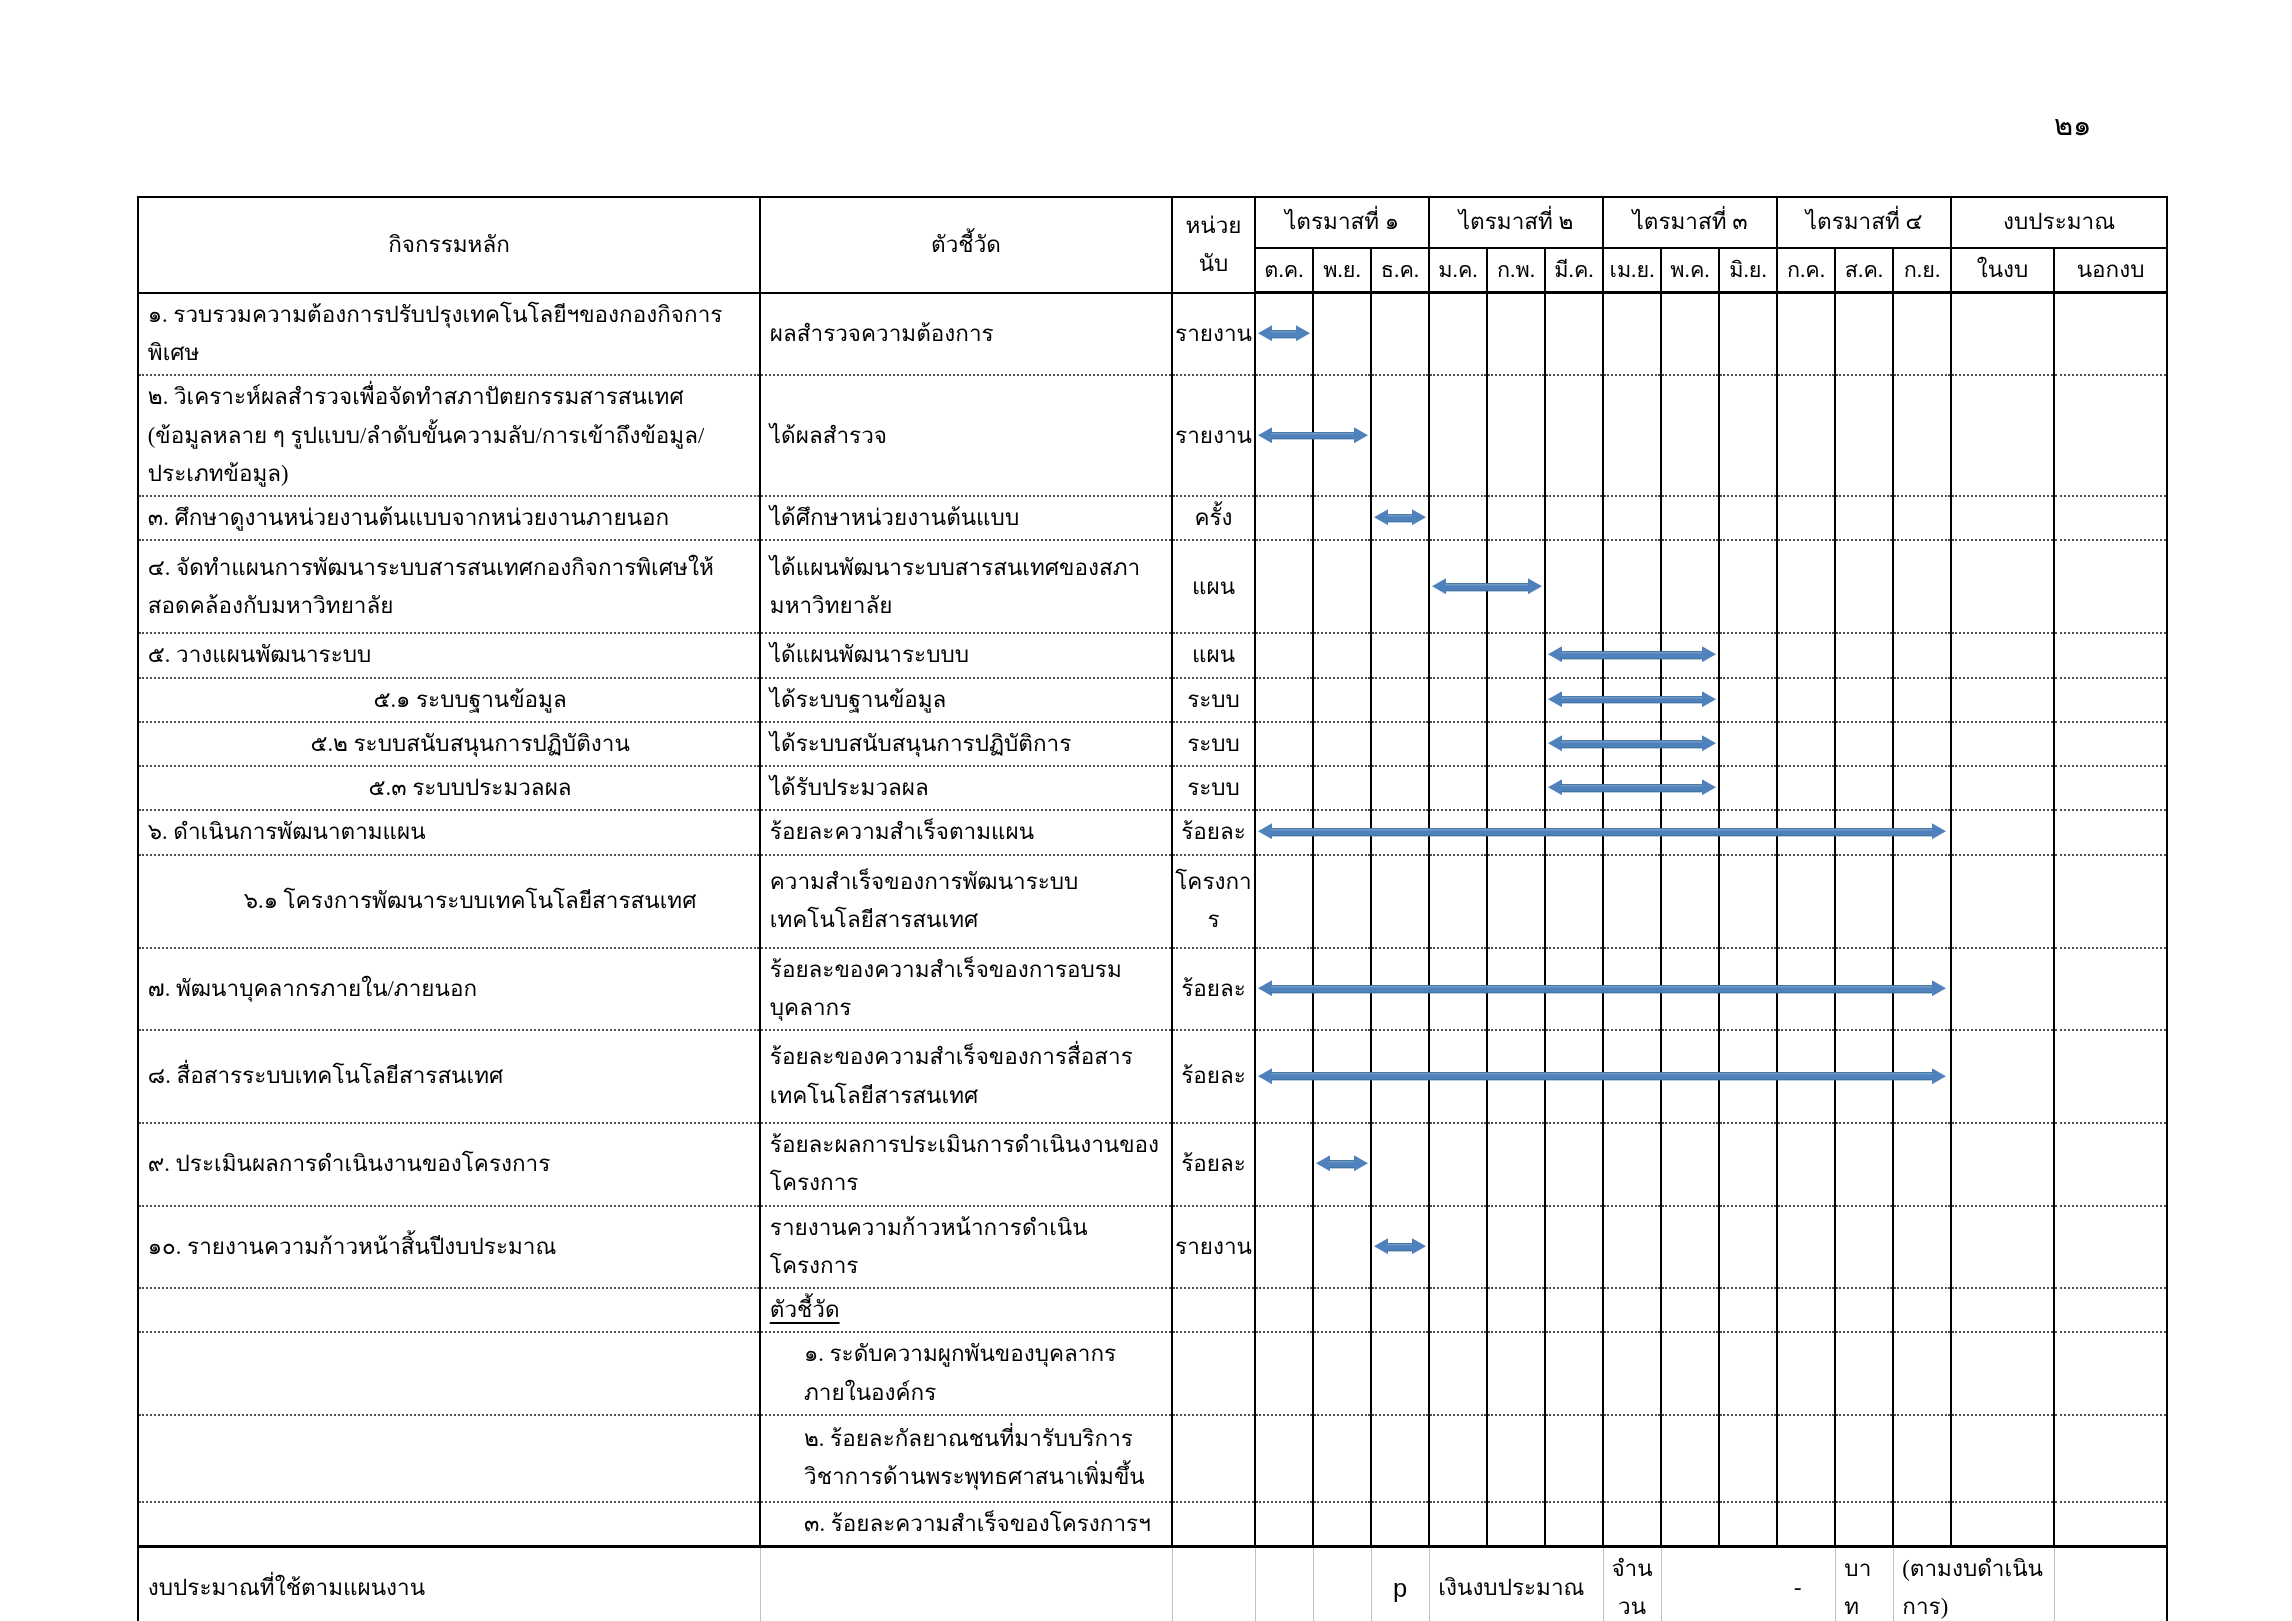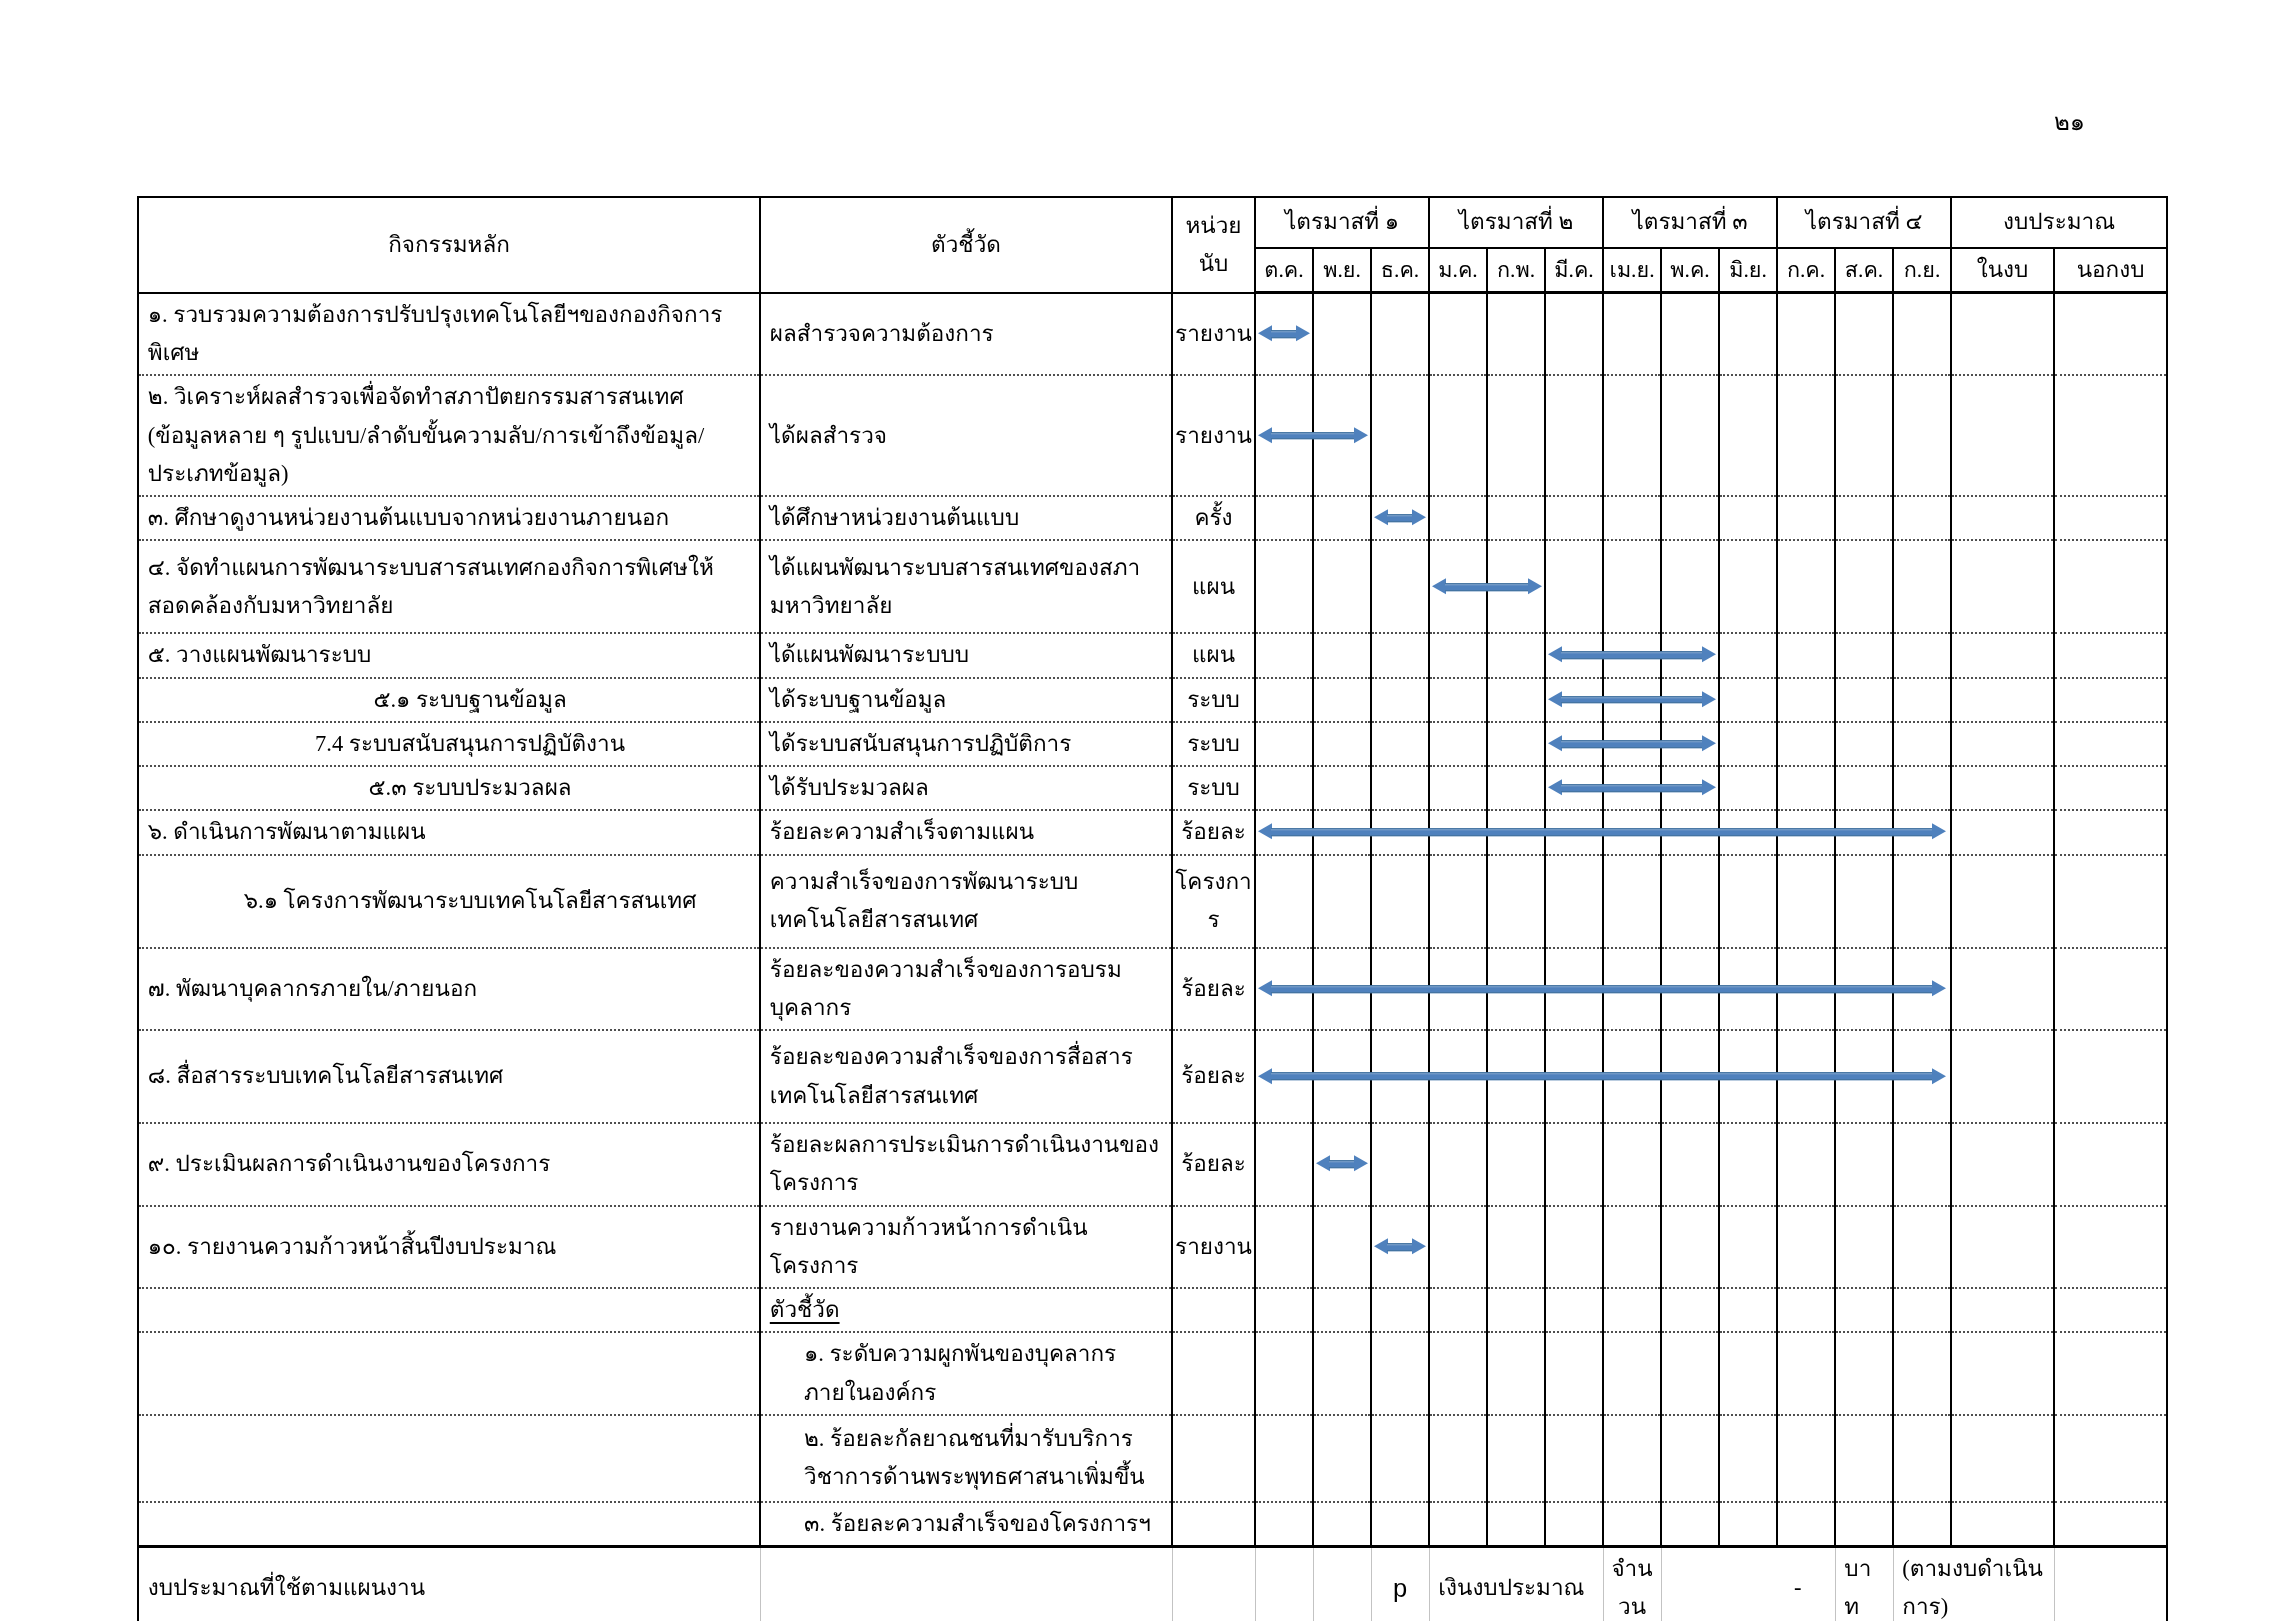--- a/index.html
+++ b/index.html
@@ -1,21 +1,21 @@
 <!DOCTYPE html>
 <html><head>
 <meta charset="utf-8">
 <style>
   html,body { margin:0; padding:0; }
   body {
     width:2293px; height:1621px; position:relative; background:#ffffff;
     font-family:"Liberation Serif","DejaVu Serif",serif; color:#000;
   }
   .page { position:absolute; left:0; top:0; width:2293px; height:1621px; background:#fff; }
-  #page-number { position:absolute; left:2054px; top:102px; font-size:24px; }
+  #page-number { position:absolute; left:2054px; top:102px; font-size:29px; }
 
   table { border-collapse:collapse; table-layout:fixed; }
   #main-table { position:absolute; left:137px; top:196px; width:2027px; border:2.9px solid #000; }
   #risk-table { position:absolute; left:137px; top:1443px; width:2027px; }
 
   th, td {
     padding:2px 8.8px; font-size:22.5px; font-weight:normal; vertical-align:middle;
     line-height:1.7; overflow:visible; word-wrap:break-word;
   }
   th { text-align:center; padding:2px 3.9px; }
@@ -250,21 +250,21 @@
             <td class="gantt v3"></td>
             <td class="gantt v2"></td>
             <td class="gantt v2"></td>
             <td class="gantt v3"></td>
             <td class="gantt v2"></td>
             <td class="gantt v2"></td>
             <td class="v3"></td>
             <td class="v2"></td>
           </tr>
           <tr class="body" style="height: 44px;">
-            <td class="indent">7.4 ระบบสนับสนุนการปฏิบัติงาน</td>
+            <td class="indent">๕.๒ ระบบสนับสนุนการปฏิบัติงาน</td>
             <td class="v3">ได้ระบบสนับสนุนการปฏิบัติการ</td>
             <td class="v3 center">ระบบ</td>
             <td class="gantt v3"></td>
             <td class="gantt v2"></td>
             <td class="gantt v2"></td>
             <td class="gantt v3"></td>
             <td class="gantt v2"></td>
             <td class="gantt v2">
               <div class="gantt-arrow" style="width: 168px;">
                 <div class="shaft"></div>

